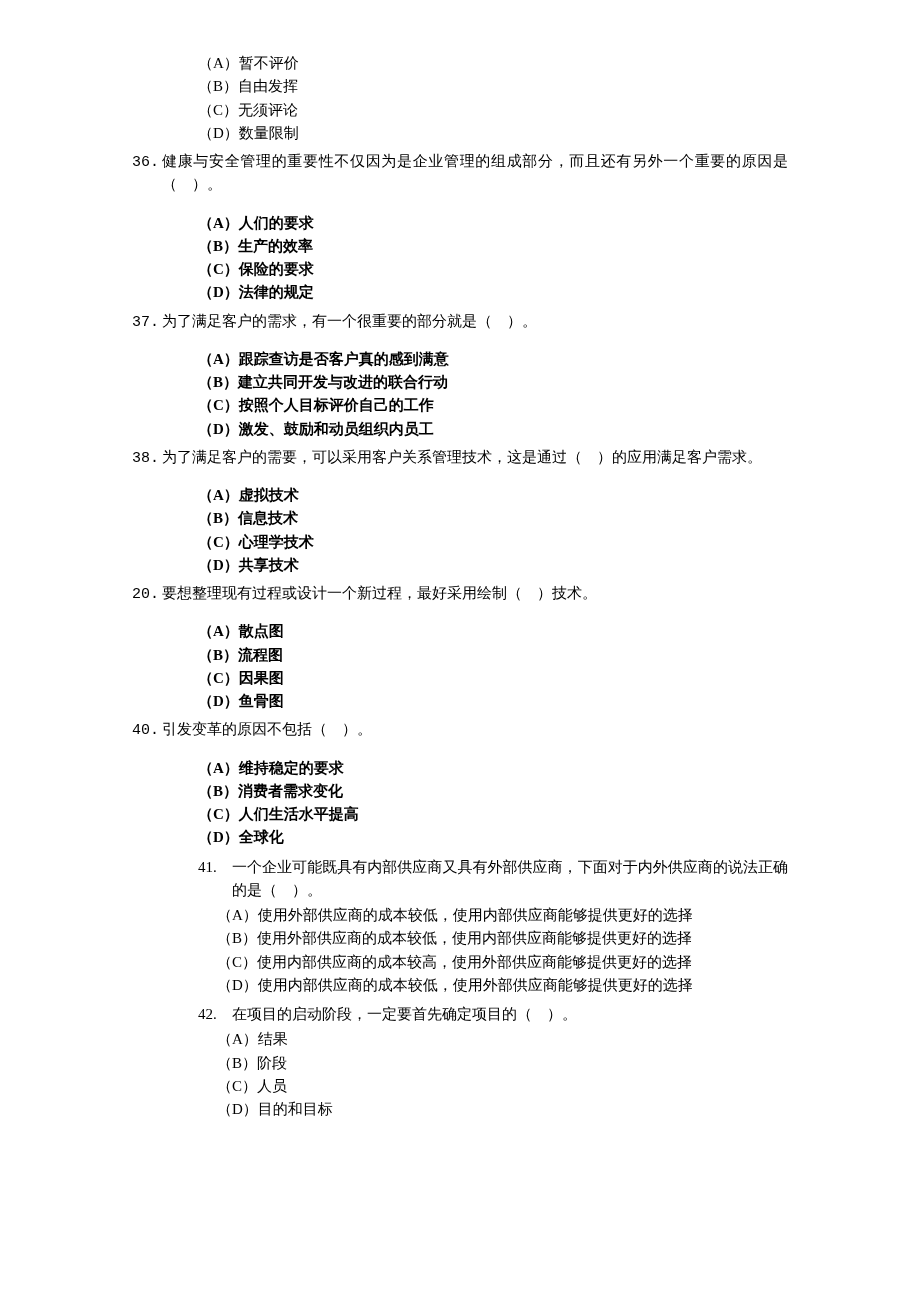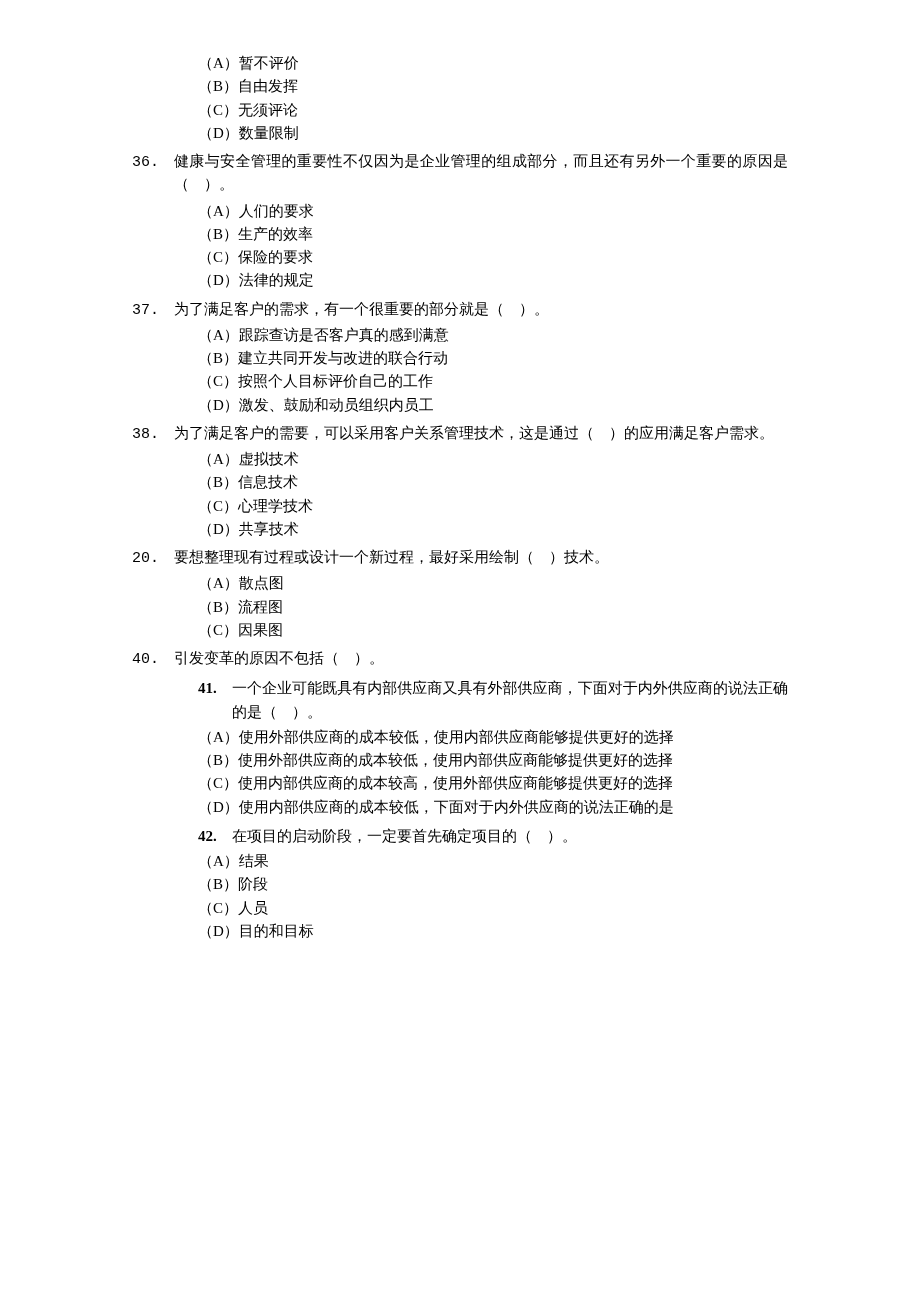--- a/index.html
+++ b/index.html
@@ -11,34 +11,35 @@
     font-size: 15px;
     color: #000;
     line-height: 1.55;
   }
   .page {
     padding: 52px 132px 60px 132px;
   }
   .q-block { margin-bottom: 6px; }
   .stem { display: flex; font-family: Liberation Mono, monospace; }
   .qnum { flex: 0 0 auto; min-width: 30px; }
-  .qtext { flex: 1 1 auto; text-align: justify; margin-left: 12px; }
+  .qtext { flex: 1 1 auto; text-align: justify; }
   .options {
     padding-left: 66px;
-    margin-top: 2px;
+    margin-top: 14px;
+    font-weight: bold;
   }
   .opt { line-height: 1.55; }
 
   .orphan-options { padding-left: 66px; margin-bottom: 6px; }
 
   .indented-block { padding-left: 66px; margin-top: 6px; margin-bottom: 6px; }
   .indented-block .stem-ind { display: flex; }
-  .indented-block .stem-ind .qnum2 { flex: 0 0 auto; min-width: 30px; font-weight: bold; }
+  .indented-block .stem-ind .qnum2 { flex: 0 0 auto; min-width: 30px; }
   .indented-block .stem-ind .qtext2 { flex: 1 1 auto; text-align: justify; padding-left: 4px;}
-  .indented-block .options2 { padding-left: 0; margin-top: 2px; }
+  .indented-block .options2 { padding-left: 0; margin-top: 2px; margin-left: 19px; }
   .indented-block .opt2 { line-height: 1.55; }
 </style>
 </head>
 <body>
 
 <div class="page">
 
   <div class="orphan-options">
     <div class="opt">（A）暂不评价</div>
     <div class="opt">（B）自由发挥</div>
@@ -87,40 +88,47 @@
 
   <div class="q-block">
     <div class="stem">
       <div class="qnum">20.</div>
       <div class="qtext">要想整理现有过程或设计一个新过程，最好采用绘制（　）技术。</div>
     </div>
     <div class="options">
       <div class="opt">（A）散点图</div>
       <div class="opt">（B）流程图</div>
       <div class="opt">（C）因果图</div>
+      <div class="opt">（D）鱼骨图</div>
     </div>
   </div>
 
   <div class="q-block">
     <div class="stem">
       <div class="qnum">40.</div>
       <div class="qtext">引发变革的原因不包括（　）。</div>
+    </div>
+    <div class="options">
+      <div class="opt">（A）维持稳定的要求</div>
+      <div class="opt">（B）消费者需求变化</div>
+      <div class="opt">（C）人们生活水平提高</div>
+      <div class="opt">（D）全球化</div>
     </div>
   </div>
 
   <div class="indented-block">
     <div class="stem-ind">
       <div class="qnum2">41.</div>
       <div class="qtext2">一个企业可能既具有内部供应商又具有外部供应商，下面对于内外供应商的说法正确的是（　）。</div>
     </div>
     <div class="options2">
       <div class="opt2">（A）使用外部供应商的成本较低，使用内部供应商能够提供更好的选择</div>
       <div class="opt2">（B）使用外部供应商的成本较低，使用内部供应商能够提供更好的选择</div>
       <div class="opt2">（C）使用内部供应商的成本较高，使用外部供应商能够提供更好的选择</div>
-      <div class="opt2">（D）使用内部供应商的成本较低，下面对于内外供应商的说法正确的是</div>
+      <div class="opt2">（D）使用内部供应商的成本较低，使用外部供应商能够提供更好的选择</div>
     </div>
   </div>
 
   <div class="indented-block">
     <div class="stem-ind">
       <div class="qnum2">42.</div>
       <div class="qtext2">在项目的启动阶段，一定要首先确定项目的（　）。</div>
     </div>
     <div class="options2">
       <div class="opt2">（A）结果</div>

